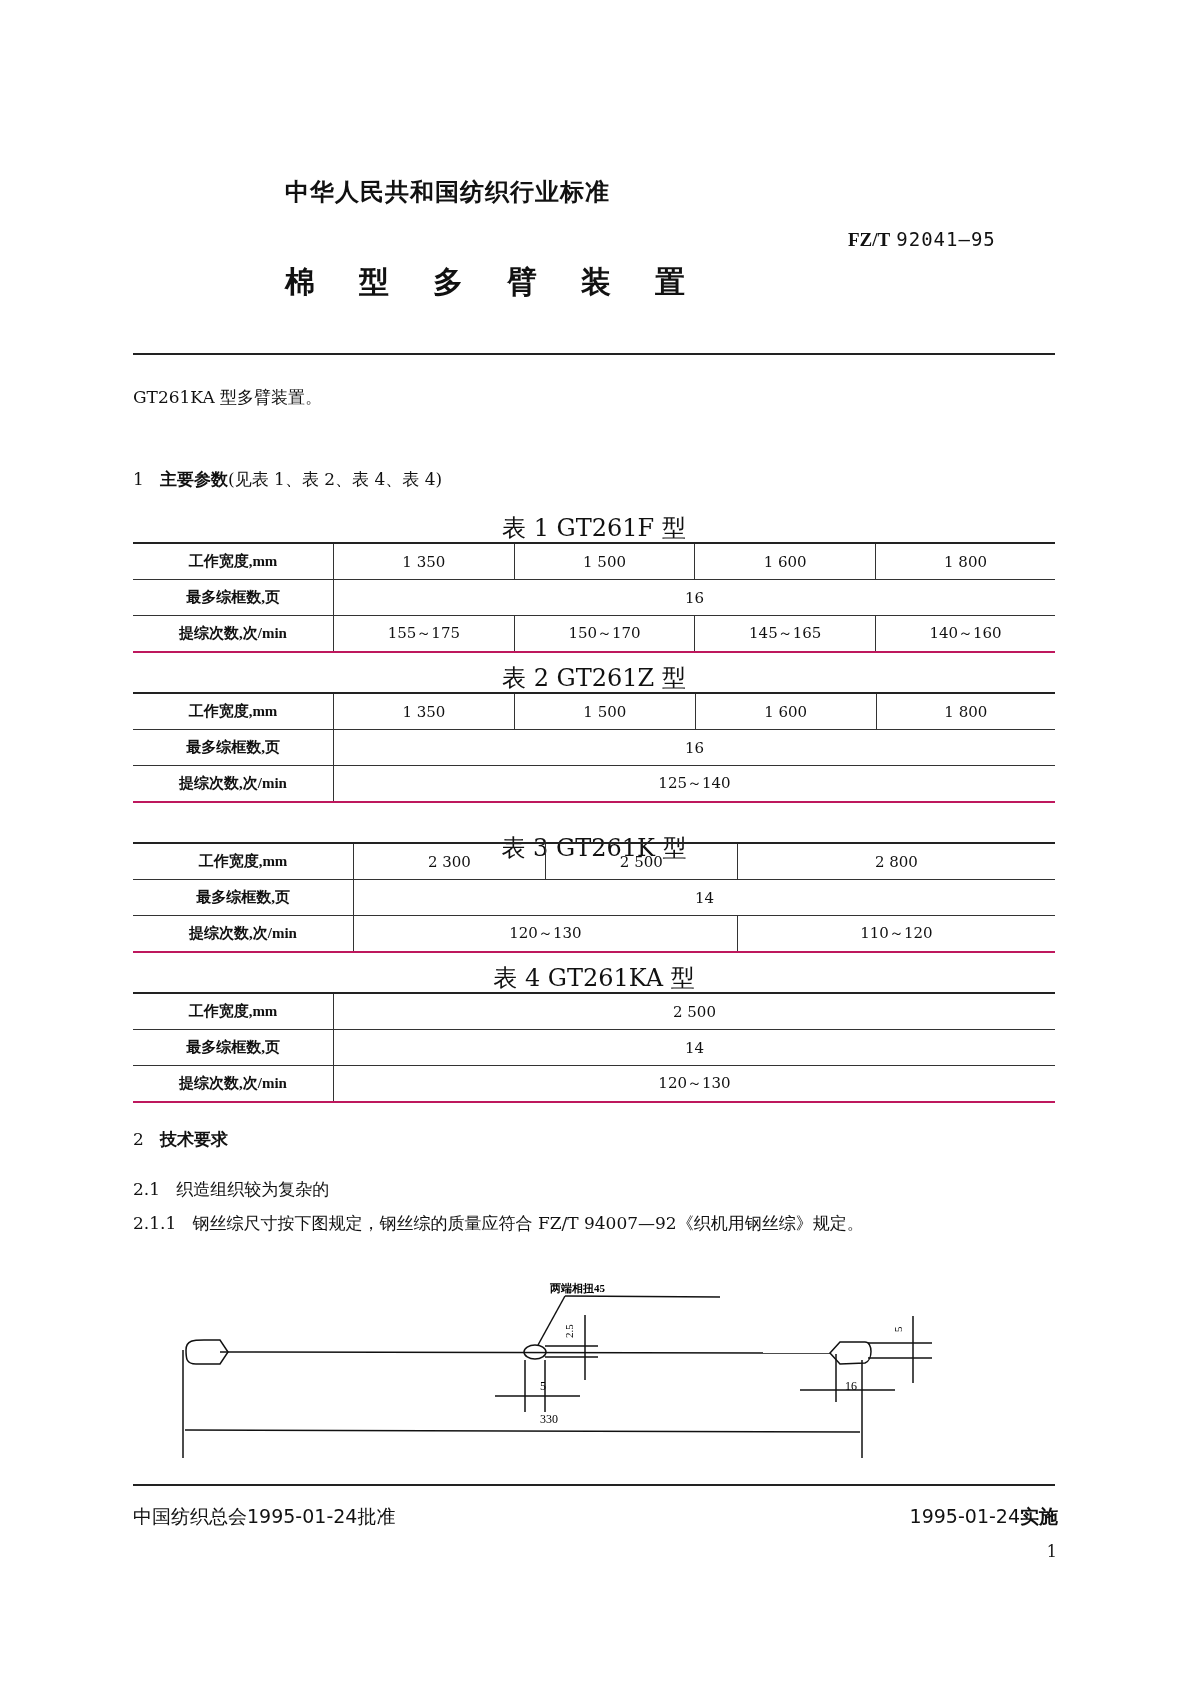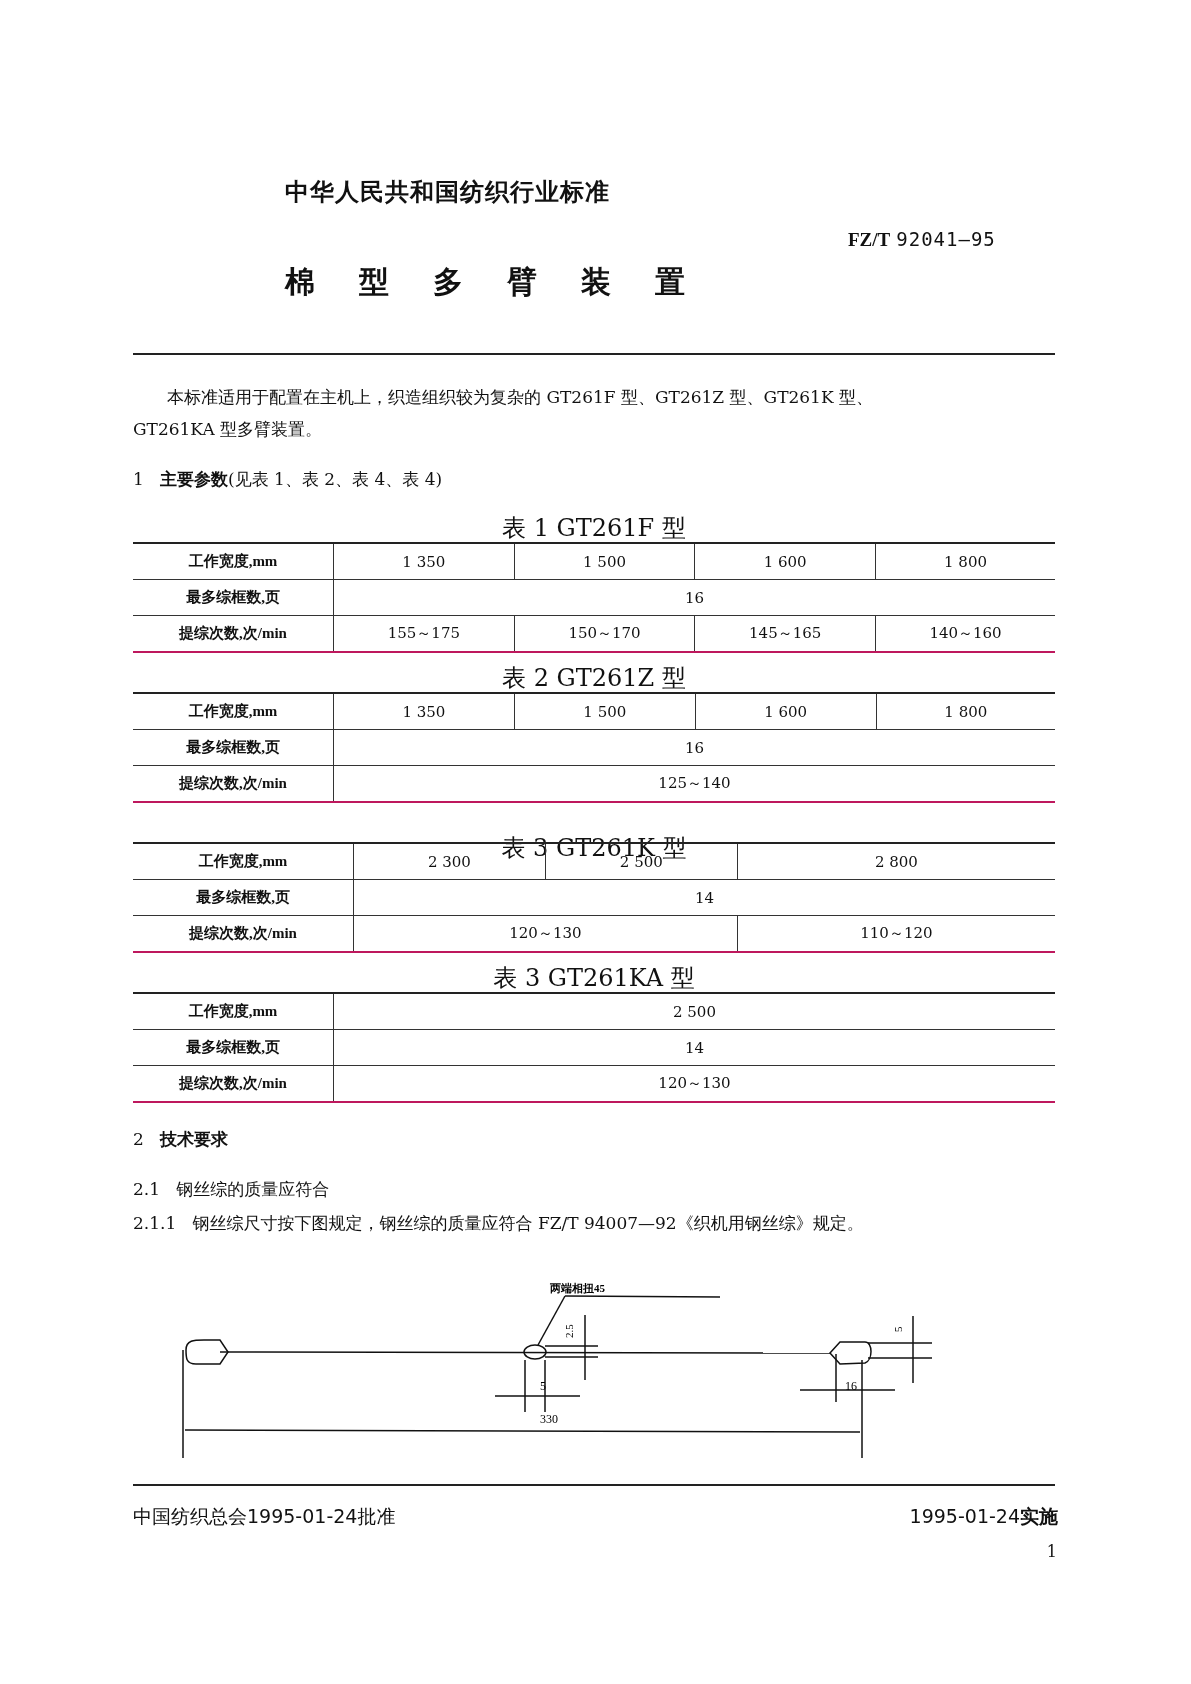--- a/index.html
+++ b/index.html
@@ -42,21 +42,20 @@
 <div class="abs hdr-code">
   <span class="pre">FZ/T</span>
   <span class="num">92041—95</span>
 </div>
 <div class="abs hdr-title">
   <span>棉</span><span>型</span><span>多</span><span>臂</span><span>装</span><span>置</span>
 </div>
 <div class="abs rule" style="top:353px;"></div>
 
 <div class="abs para" style="top:381px;">
-  <div class="indent">本标准适用于配置在主机上，织造组织较为复杂的 GT261F 型、GT261Z 型、GT261K 型、</div>
   <div>GT261KA 型多臂装置。</div>
 </div>
 
 <div class="abs sec" style="top:468px;">
   <span>1</span>&nbsp;&nbsp;
   <b>主要参数</b><span>(见表 1、表 2、表 4、表 4)</span>
 </div>
 
 <div class="abs cap" style="top:512px;">表 1   GT261F 型</div>
 <table class="spec" style="top:542px;">
@@ -117,21 +116,21 @@
     <td colspan="3">14</td>
   </tr>
   <tr>
     <td>提综次数,次/min</td>
     <td colspan="2">120～130</td>
     <td>110～120</td>
   </tr>
 </tbody>
   </table>
 
-<div class="abs cap" style="top:962px;">表 3   GT261KA 型</div>
+<div class="abs cap" style="top:962px;">表 4   GT261KA 型</div>
 <table class="spec" style="top:992px;">
   <tbody>
       <tr>
     <td>工作宽度,mm</td>
     <td>2 500</td>
   </tr>
   <tr>
     <td>最多综框数,页</td>
     <td>14</td>
   </tr>
@@ -141,21 +140,21 @@
   </tr>
 </tbody>
   </table>
 
 <div class="abs sec" style="top:1128px;">
   <span>2</span>&nbsp;&nbsp;
   <b>技术要求</b>
 </div>
 <div class="abs sec" style="top:1178px;">
   <span>2.1</span>&nbsp;&nbsp;
-  <span>钢丝综的质量应符合</span>
+  <span>织造组织较为复杂的</span>
 </div>
 <div class="abs sec" style="top:1212px;">
   <span>2.1.1</span>&nbsp;&nbsp;
   <span>钢丝综尺寸按下图规定，钢丝综的质量应符合 FZ/T 94007—92《织机用钢丝综》规定。</span>
 </div>
 
 <svg class="fig" width="830" height="180" viewBox="0 0 830 180">
   <g stroke="#111" stroke-width="1.5" fill="none">
 
     <line x1="40" y1="72" x2="650" y2="73"></line>

